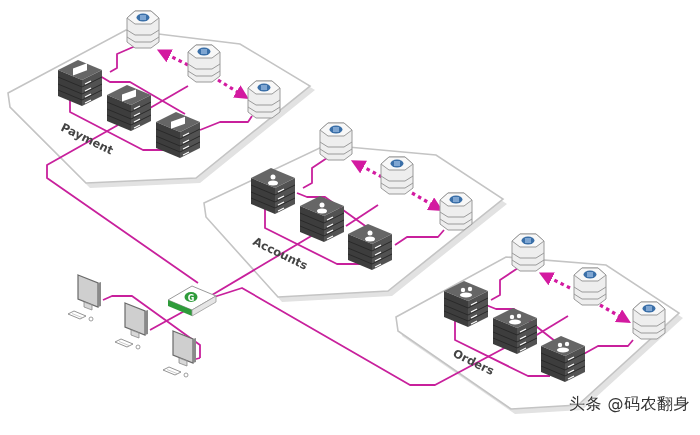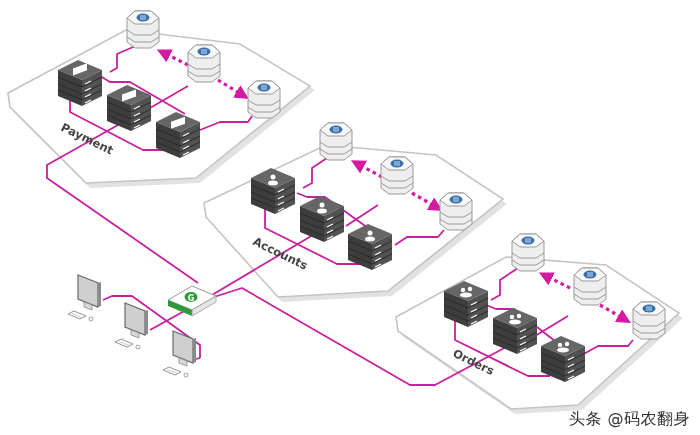--- a/index.html
+++ b/index.html
@@ -3,21 +3,21 @@
 <meta charset="utf-8">
 <style>
   html, body { margin:0; padding:0; background:#ffffff; }
   body { width:700px; height:435px; overflow:hidden; position:relative; font-family:"DejaVu Sans", sans-serif; }
   #stage { position:absolute; left:0; top:0; width:700px; height:435px; }
   .platform { fill:#ffffff; stroke:#c4c4c4; stroke-width:1.6; }
   .platform-shadow { fill:#e2e2e2; }
   .wire { fill:none; stroke:#c8209c; stroke-width:1.8; stroke-linejoin:round; }
   .dashwire { fill:none; stroke:#d31aa0; stroke-width:3.2; stroke-dasharray:3.5 3.5; }
   .label { font-family:"DejaVu Sans", sans-serif; font-size:11.5px; font-weight:bold; fill:#444444; }
-  .watermark { position:absolute; right:10px; bottom:5px; font-family:"DejaVu Sans", sans-serif; font-size:16px; color:#333333; text-shadow:0 0 2px #fff, 0 0 3px #fff; letter-spacing:0.5px; }
+  .watermark { position:absolute; right:10px; bottom:20px; font-family:"DejaVu Sans", sans-serif; font-size:16px; color:#333333; text-shadow:0 0 2px #fff, 0 0 3px #fff; letter-spacing:0.5px; }
 </style>
 </head>
 <body>
 
 <svg id="stage" viewBox="0 0 700 435" xmlns="http://www.w3.org/2000/svg">
   <defs>
 
     <g id="server-base">
       <polygon points="0,10 20,0 44,10 24,20" fill="#666666"></polygon>
       <polygon points="0,10 24,20 24,46 0,36" fill="#3d3d3d"></polygon>

